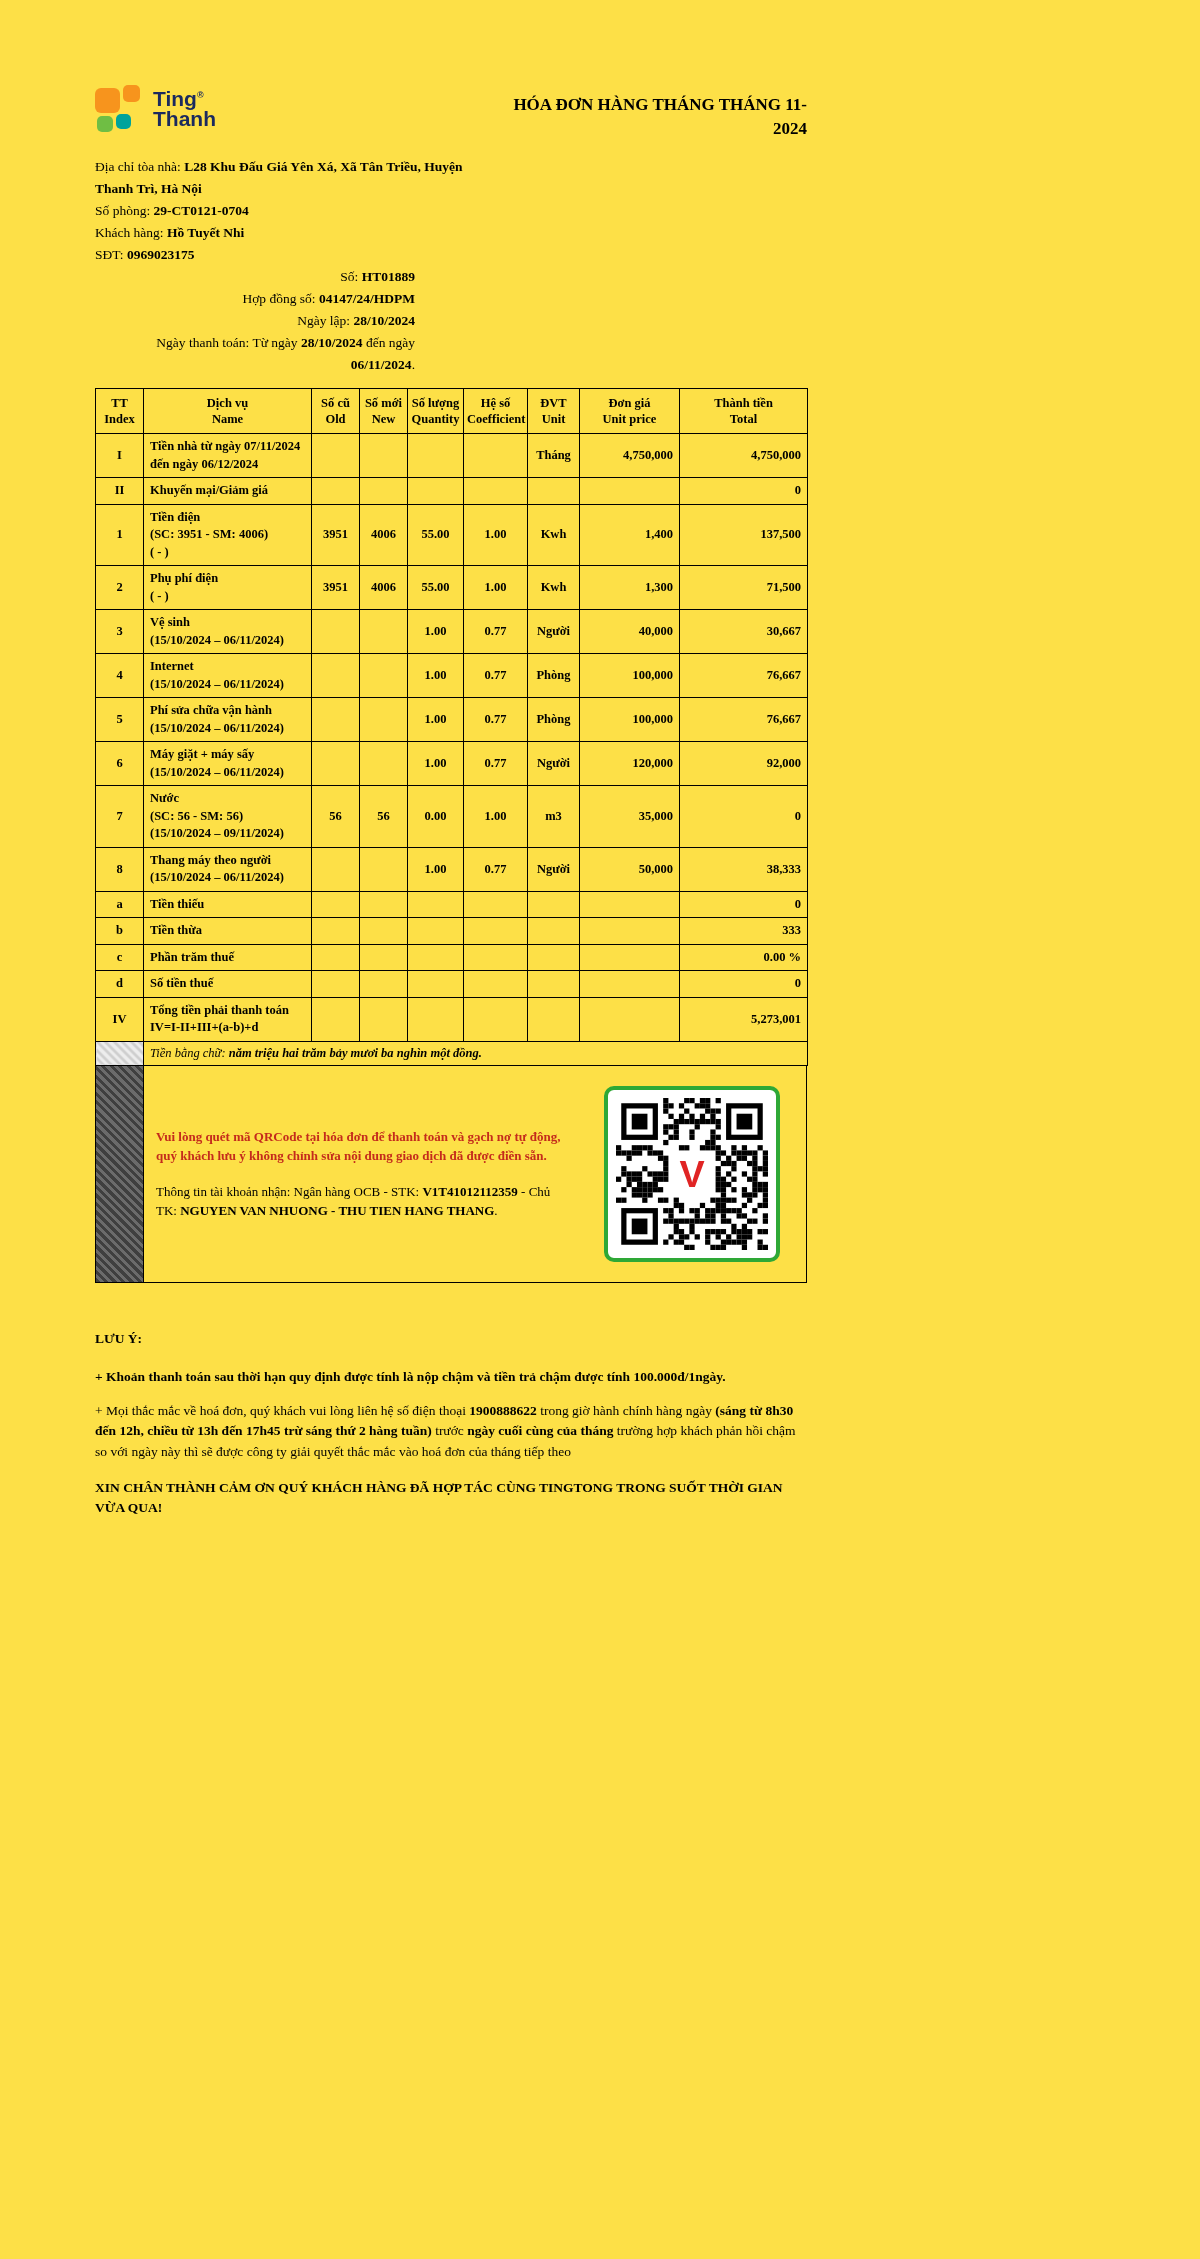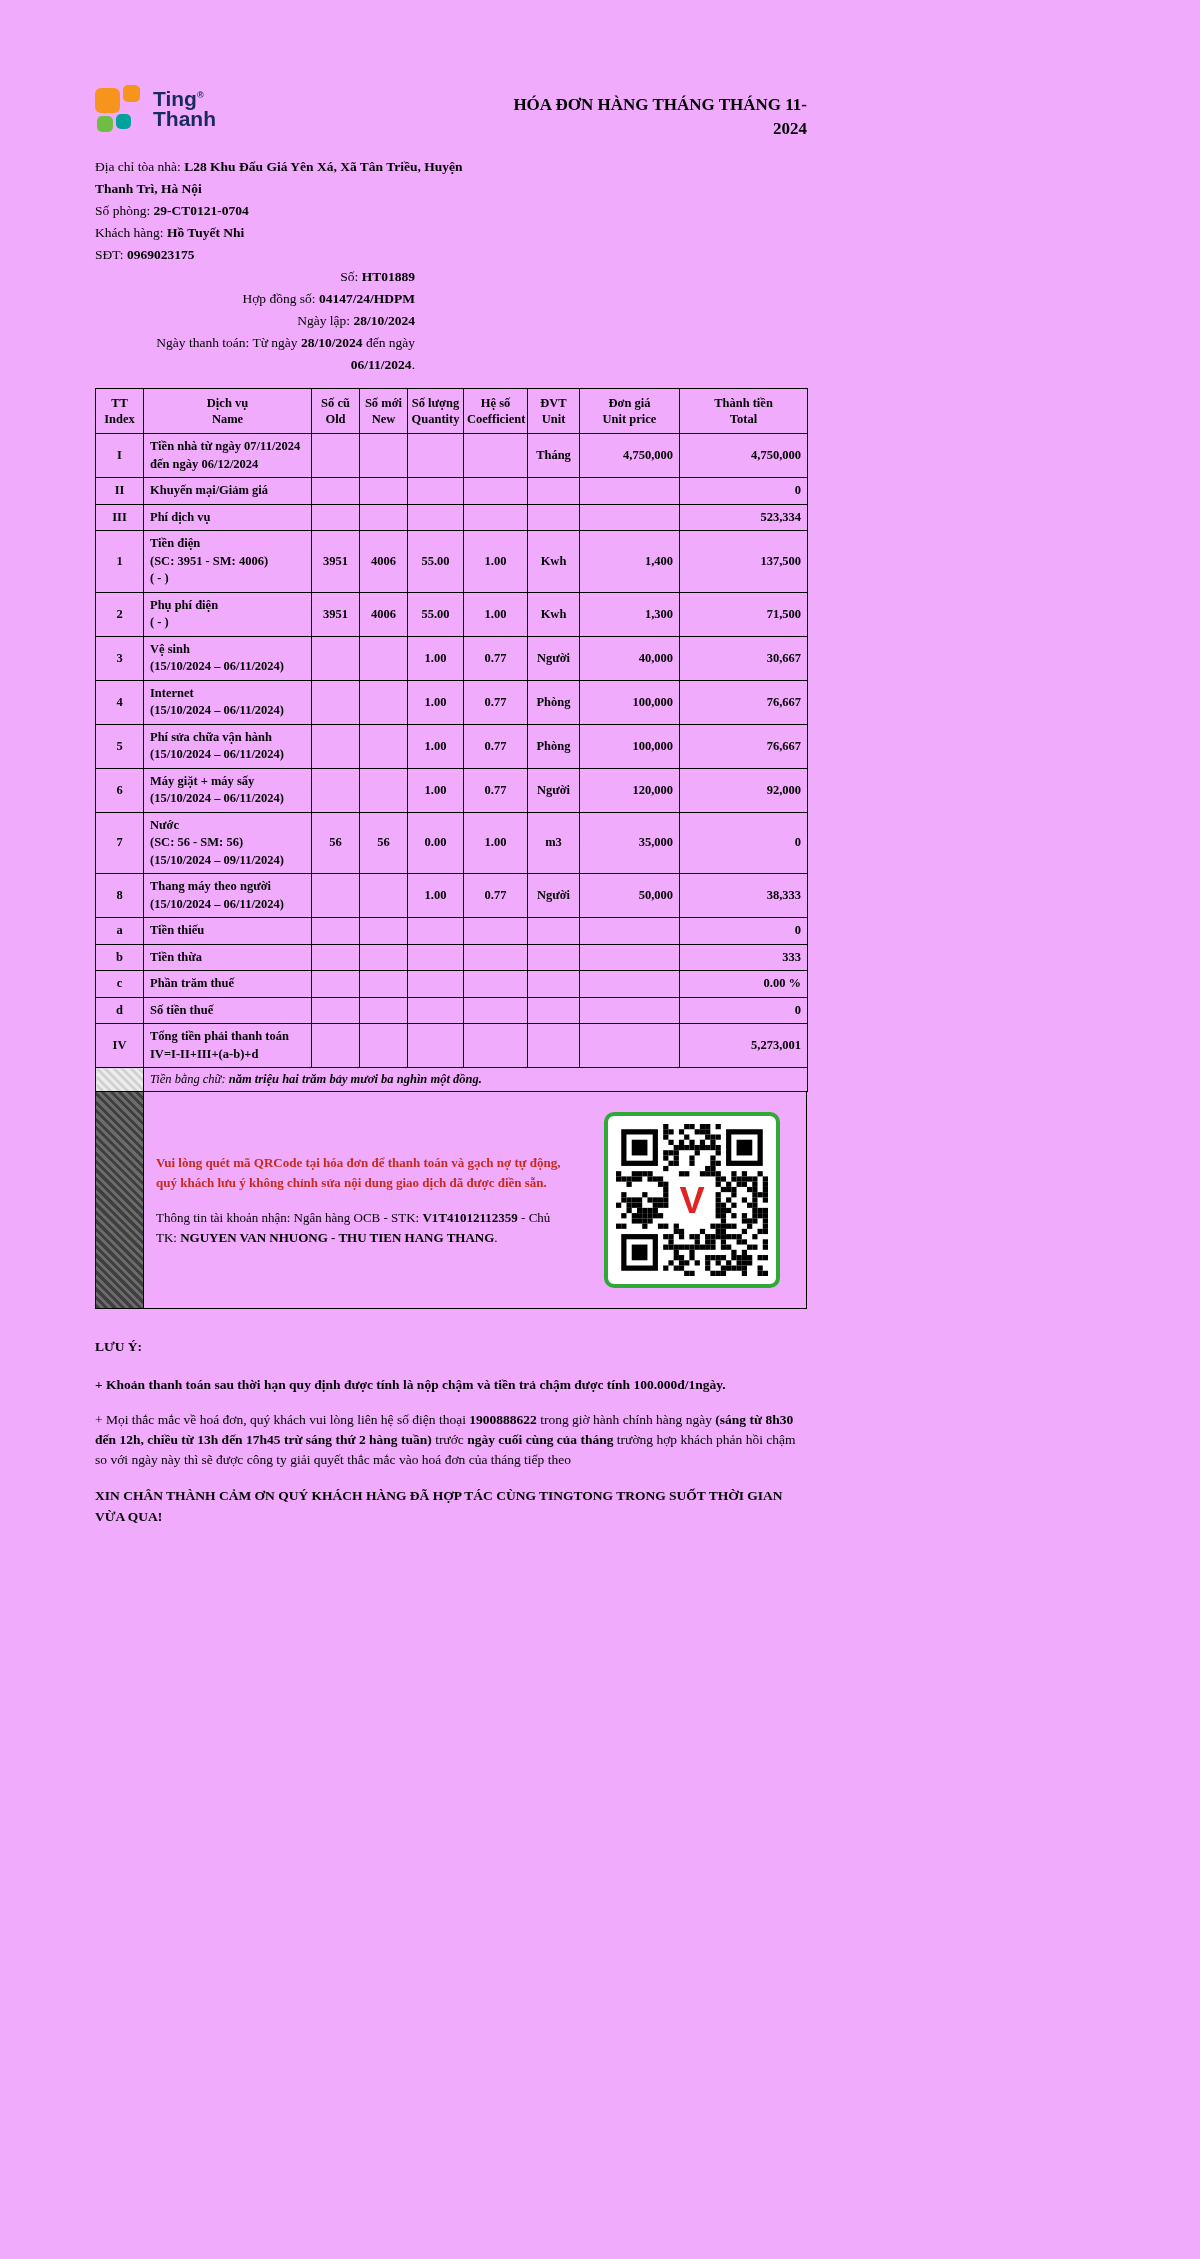--- a/index.html
+++ b/index.html
@@ -1,18 +1,18 @@
 <!DOCTYPE html>
 <html><head>
 <meta charset="utf-8">
 <style>
   * { box-sizing: border-box; }
   html,body { margin:0; padding:0; background:#fff; }
   body { font-family:"Liberation Serif","DejaVu Serif",serif; color:#000; }
-  .page { position:relative; width:1200px; height:2259px; background:#f0abfc; overflow:hidden; }
+  .page { position:relative; width:1200px; height:2259px; background:#fde047; overflow:hidden; }
   .content { position:absolute; left:95px; top:85px; width:712px; }
 
   
   .top { display:flex; justify-content:space-between; align-items:flex-start; }
   .logo { display:flex; align-items:center; gap:10px; }
   .logo-mark { position:relative; width:48px; height:48px; flex:0 0 auto; }
   .sq { position:absolute; border-radius:6px; }
   .sq1 { left:0; top:3px; width:25px; height:25px; background:#F7941D; }
   .sq2 { left:28px; top:0; width:17px; height:17px; background:#F7941D; border-radius:5px; }
   .sq3 { left:2px; top:31px; width:16px; height:16px; background:#6FBE44; border-radius:5px; }
@@ -44,21 +44,21 @@
   .qr-section { display:flex; width:712px; border:1px solid #000; border-top:none; }
   .qr-left { width:48px; flex:0 0 48px; border-right:1px solid #000;
              background:repeating-linear-gradient(45deg,#3f3f3f 0 3px,#6b6b6b 3px 6px); }
   .qr-main { flex:1; display:flex; align-items:center; padding:20px 26px 20px 12px; }
   .qr-text { width:408px; font-size:13px; line-height:1.5; }
   .qr-warning { color:#C42B1C; font-weight:700; margin:0 0 16px 0; }
   .qr-account { margin:0; }
   .qr-box { margin-left:auto; border:4px solid #2EA836; border-radius:10px; padding:8px; background:#fff; line-height:0; }
 
   
-  .footer { margin-top:28px; width:712px; font-size:13.5px; line-height:1.5; }
+  .footer { margin-top:46px; width:712px; font-size:13.5px; line-height:1.5; }
   .f-title { font-weight:700; margin:0 0 18px 0; }
   .f-note1 { font-weight:700; margin:0 0 14px 0; }
   .f-note2 { margin:0 0 16px 0; }
   .f-thanks { font-weight:700; margin:0; }
   .b { font-weight:700; }
 </style>
 </head>
 <body>
 
 <div class="page">
@@ -146,31 +146,20 @@
         <tr>
             <td class="ctt">II</td>
             <td class="cname">Khuyến mại/Giảm giá</td>
             <td class="cnum"></td>
             <td class="cnum"></td>
             <td class="cnum"></td>
             <td class="cnum"></td>
             <td class="cnum"></td>
             <td class="cmoney"></td>
             <td class="cmoney">0</td>
-          </tr>
-        <tr>
-            <td class="ctt">III</td>
-            <td class="cname">Phí dịch vụ</td>
-            <td class="cnum"></td>
-            <td class="cnum"></td>
-            <td class="cnum"></td>
-            <td class="cnum"></td>
-            <td class="cnum"></td>
-            <td class="cmoney"></td>
-            <td class="cmoney">523,334</td>
           </tr>
         <tr>
             <td class="ctt">1</td>
             <td class="cname">Tiền điện
 (SC: 3951 - SM: 4006)
 ( - )</td>
             <td class="cnum">3951</td>
             <td class="cnum">4006</td>
             <td class="cnum">55.00</td>
             <td class="cnum">1.00</td>

